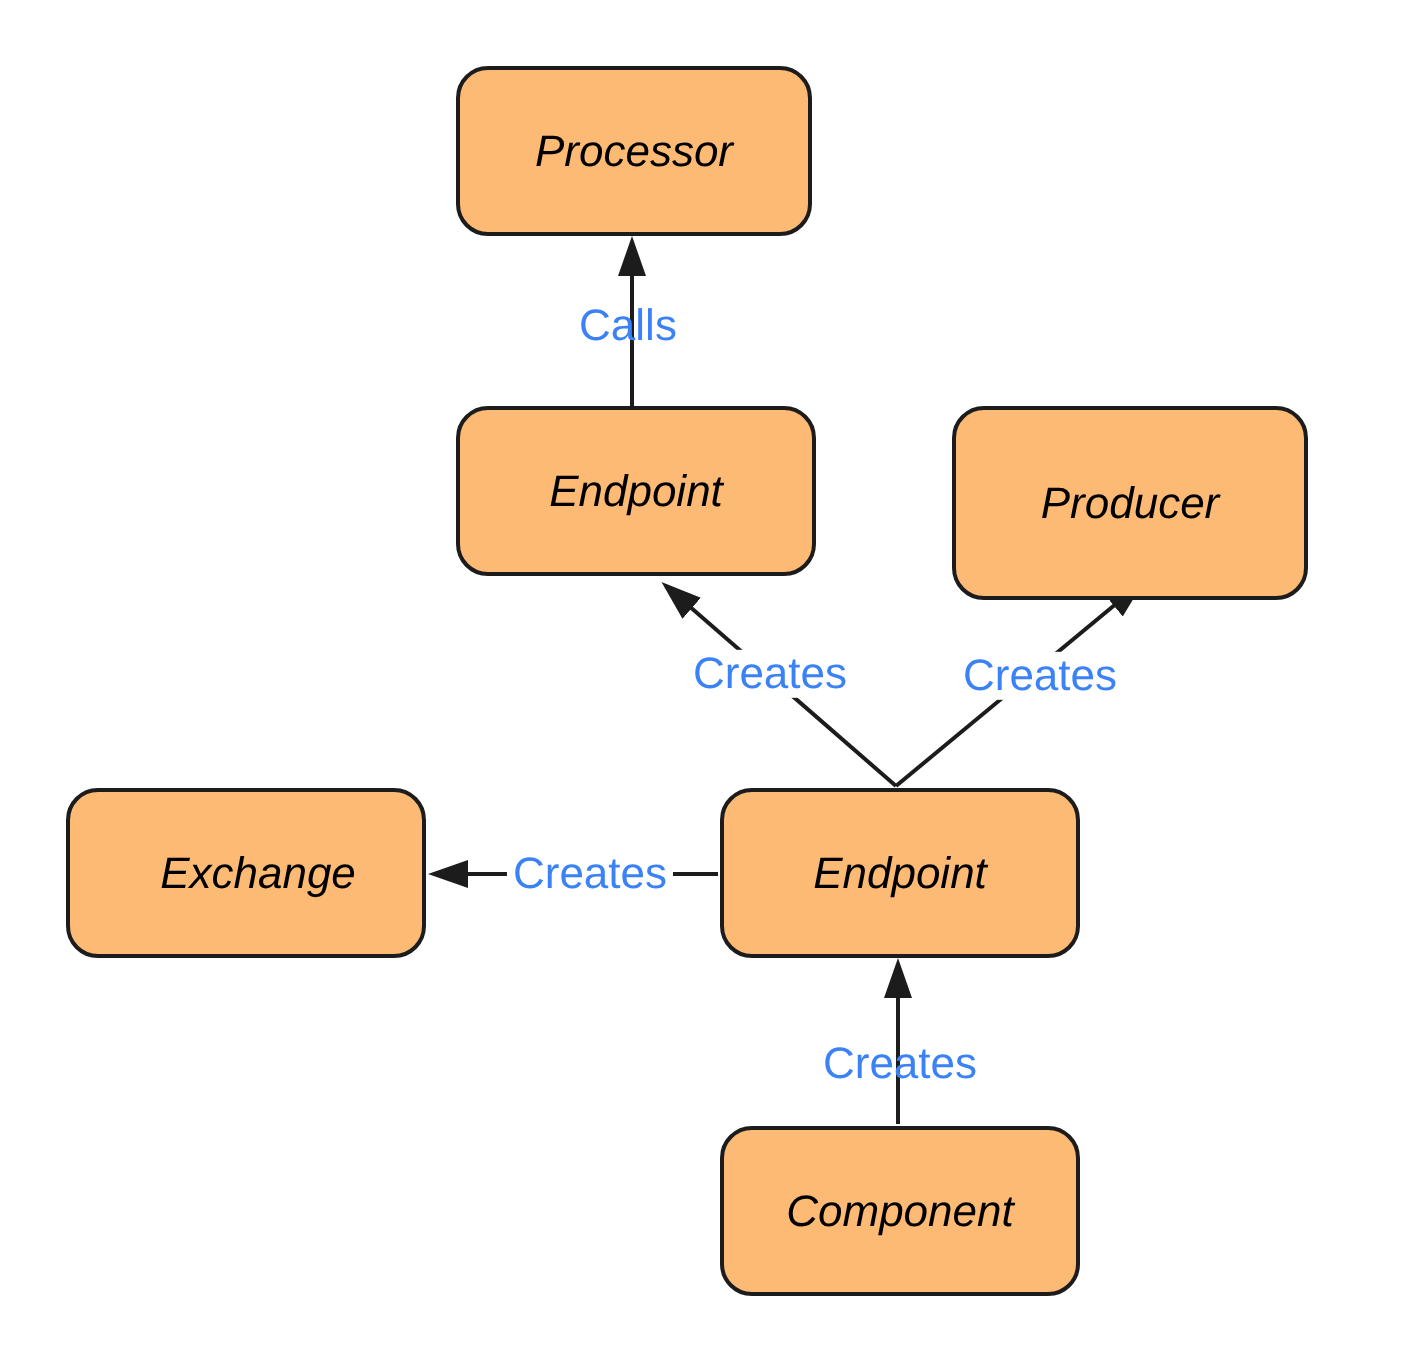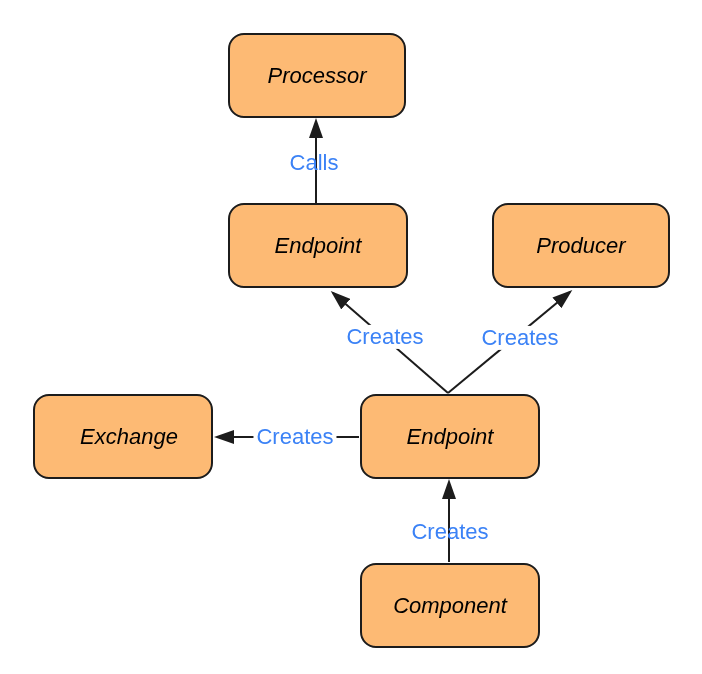--- a/index.html
+++ b/index.html
@@ -35,21 +35,21 @@
     border-radius: 16px;
     display: flex;
     align-items: center;
     justify-content: center;
     font-size: 22px;
     color: #000000;
     font-style: italic;
   }
   .node-processor { left: 228px; top: 33px;  width: 178px; height: 85px; }
   .node-consumer  { left: 228px; top: 203px; width: 180px; height: 85px; }
-  .node-producer  { left: 492px; top: 203px; width: 178px; height: 85px; text-align: right; }
+  .node-producer  { left: 476px; top: 203px; width: 178px; height: 97px; text-align: right; }
   .node-exchange  { left: 33px;  top: 394px; width: 180px; height: 85px; padding-left: 12px; }
   .node-endpoint  { left: 360px; top: 394px; width: 180px; height: 85px; text-align: center; }
   .node-component { left: 360px; top: 563px; width: 180px; height: 85px; text-align: right; }
 
   .edge-label {
     position: absolute;
     transform: translate(-50%, -50%);
     font-size: 22px;
     color: #3b82f6;
     white-space: nowrap;

